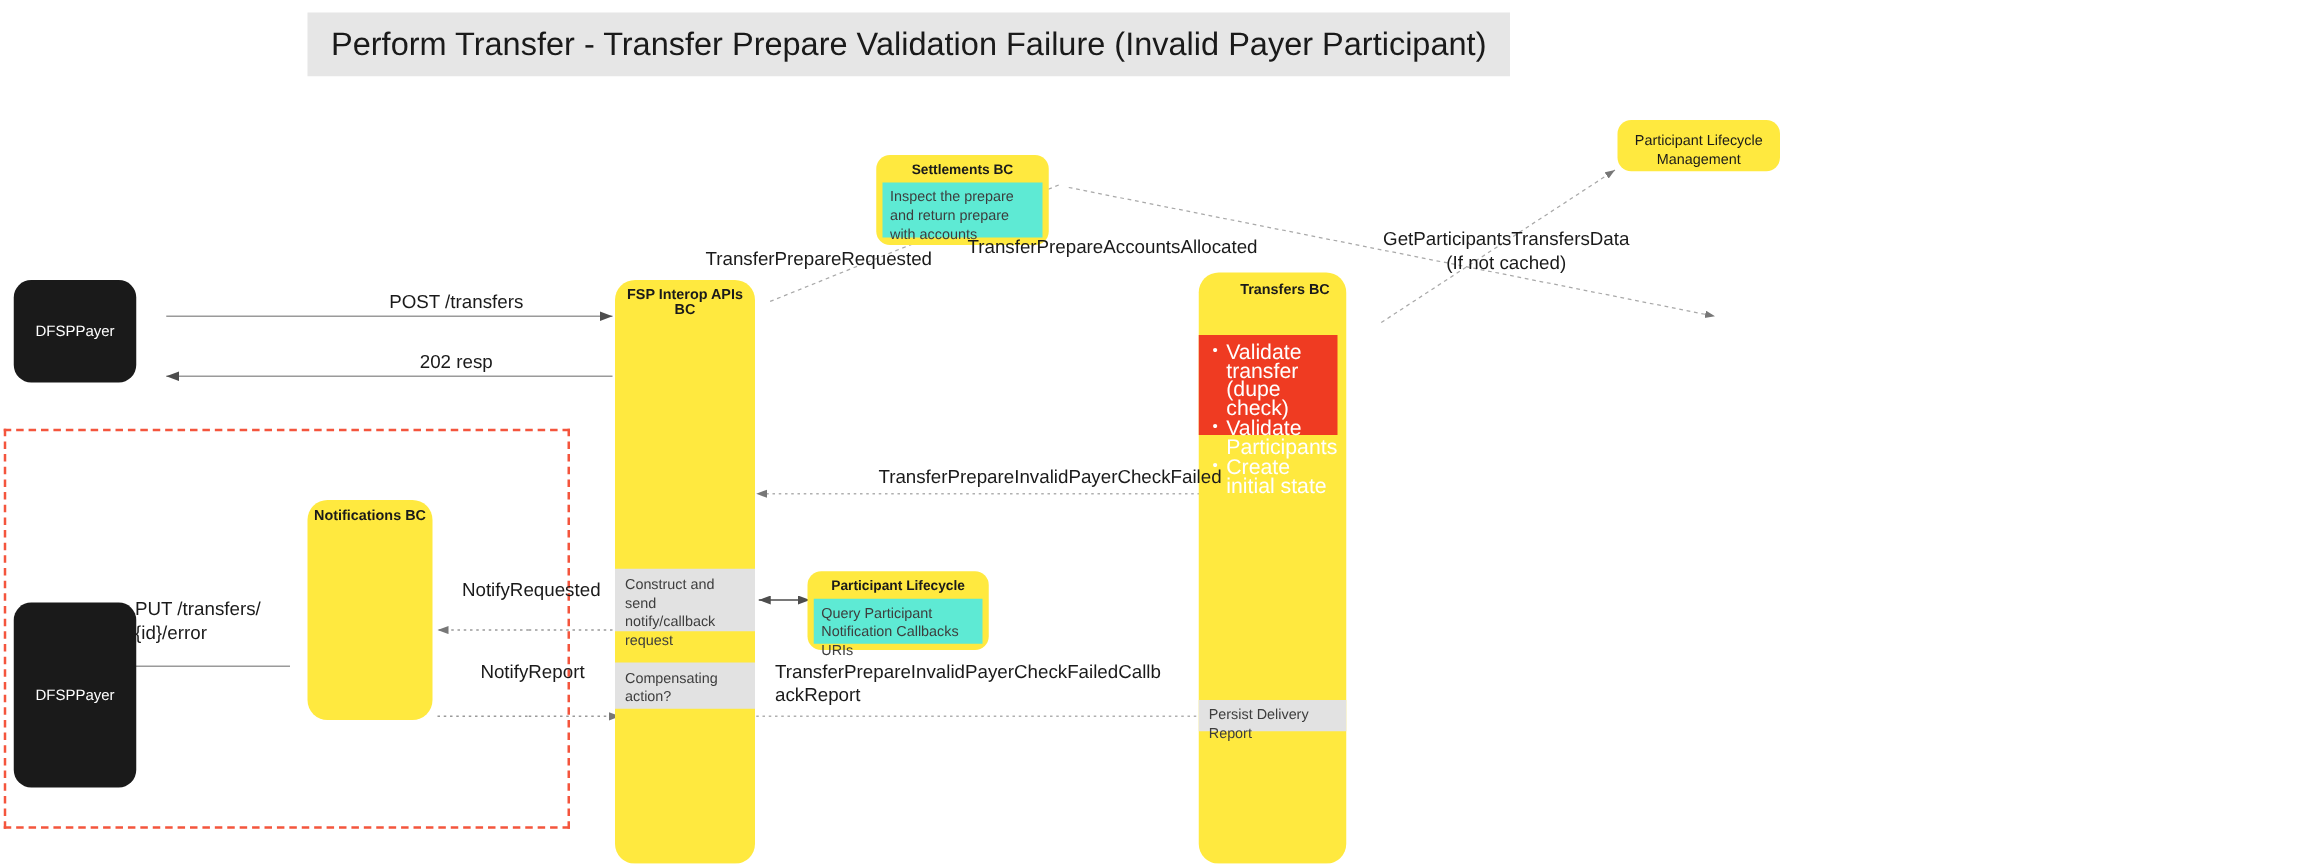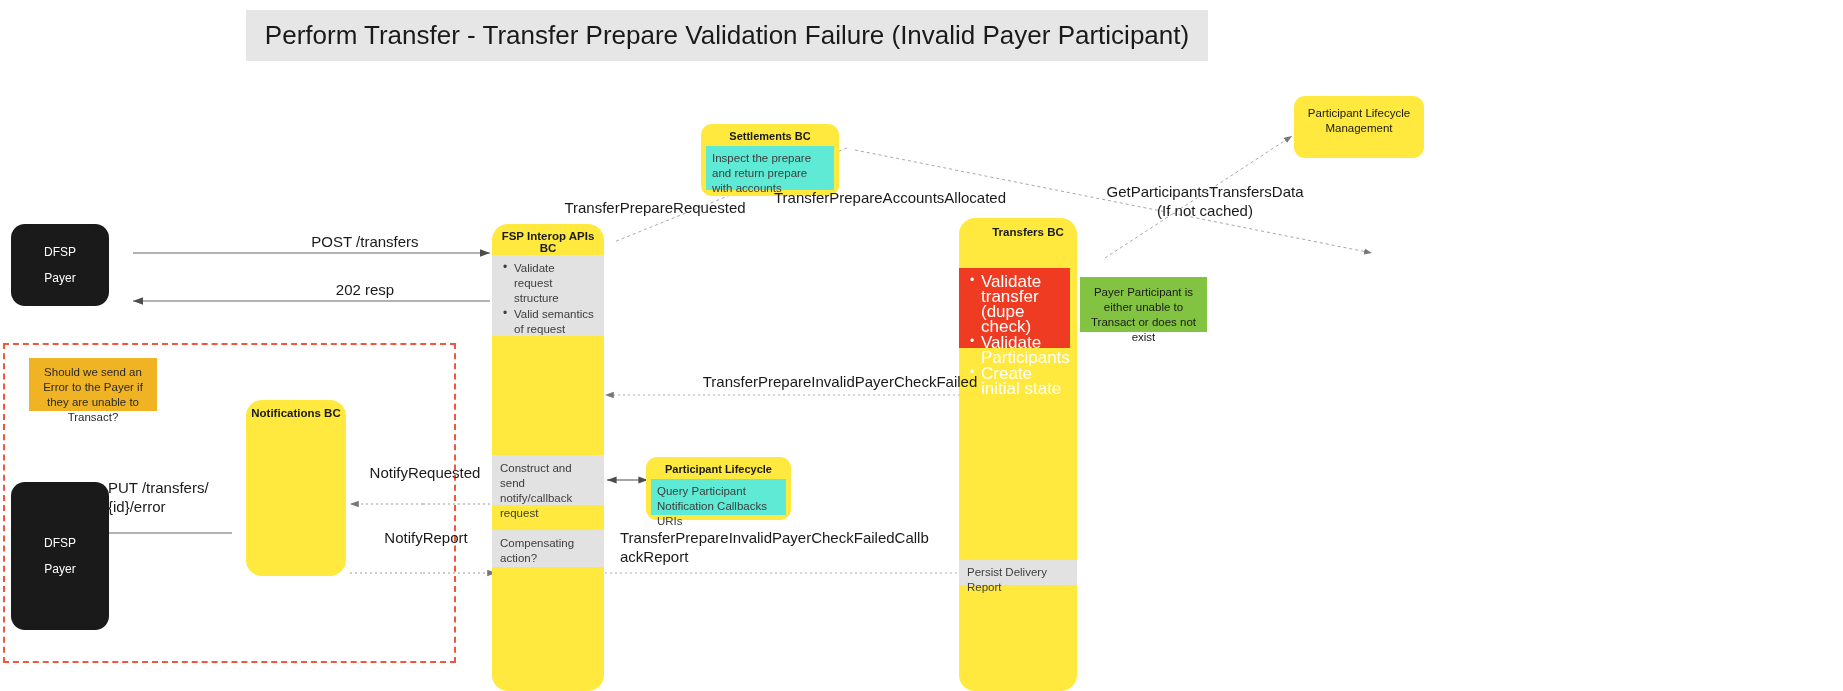--- a/index.html
+++ b/index.html
@@ -36,21 +36,21 @@
     color: #1a1a1a;
     white-space: nowrap;
   }
 
   
   .actor-dark {
     background: #1a1a1a;
     border-radius: 14px;
     color: #ffffff;
     display: flex;
-    flex-direction: column;
+    flex-direction: row;
     align-items: center;
     justify-content: center;
     font-size: 12px;
     line-height: 26px;
   }
   .actor-dark span { display: block; }
 
   .lifeline-yellow {
     background: #ffe93f;
     border-radius: 16px;
@@ -233,26 +233,20 @@
 
   <div class="abs actor-dark" style="left:11px; top:482px; width:98px; height:148px;">
     <span>DFSP</span>
     <span>Payer</span>
   </div>
 
   <div class="abs lifeline-yellow" style="left:492px; top:224px; width:112px; height:467px;">
     <div class="lifeline-title" style="top:6px;">FSP Interop APIs BC</div>
   </div>
 
-  <div class="abs grey-box" style="left:492px; top:255px; width:112px; height:81px;">
-    <ul class="bullets">
-      <li>Validate request structure</li>
-      <li>Valid semantics of request</li>
-    </ul>
-  </div>
 
   <div class="abs grey-box" style="left:492px; top:455px; width:112px; height:50px;">Construct and send notify/callback request</div>
 
   <div class="abs grey-box" style="left:492px; top:530px; width:112px; height:37px;">Compensating action?</div>
 
   <div class="abs lifeline-yellow" style="left:246px; top:400px; width:100px; height:176px;">
     <div class="lifeline-title" style="top:7px;">Notifications BC</div>
   </div>
 
 
@@ -263,30 +257,28 @@
   <div class="abs red-box" style="left:959px; top:268px; width:111px; height:80px;">
     <ul class="bullets">
       <li>Validate transfer (dupe check)</li>
       <li>Validate Participants</li>
       <li>Create initial state</li>
     </ul>
   </div>
 
   <div class="abs grey-box" style="left:959px; top:560px; width:118px; height:25px; padding-top:5px;">Persist Delivery Report</div>
 
-  <div class="abs green-box" style="left:1080px; top:277px; width:127px; height:55px;">Payer Participant is either unable to Transact or does not exist</div>
-
-  <div class="abs orange-box" style="left:29px; top:358px; width:128px; height:53px;">Should we send an Error to the Payer if they are unable to Transact?</div>
+
 
   <div class="abs note-card" style="left:701px; top:88px; width:138px; height:72px;margin-top:36px;">
     <div class="note-head">Settlements BC</div>
     <div class="note-body" style="height:44px;">Inspect the prepare and return prepare with accounts</div>
   </div>
 
-  <div class="abs note-card" style="left:1294px; top:96px; width:130px; height:62px;">
+  <div class="abs note-card" style="left:1294px; top:96px; width:130px; height:41px;">
     <div class="note-head plain" style="padding:6px 4px;">Participant Lifecycle Management</div>
   </div>
 
   <div class="abs note-card" style="left:646px; top:457px; width:145px; height:63px;">
     <div class="note-head">Participant Lifecycle</div>
     <div class="note-body" style="height:36px;">Query Participant Notification Callbacks URIs</div>
   </div>
 
   <div class="abs msg-label" style="left:235px; top:232px; width:260px; text-align:center;">POST /transfers</div>
 

